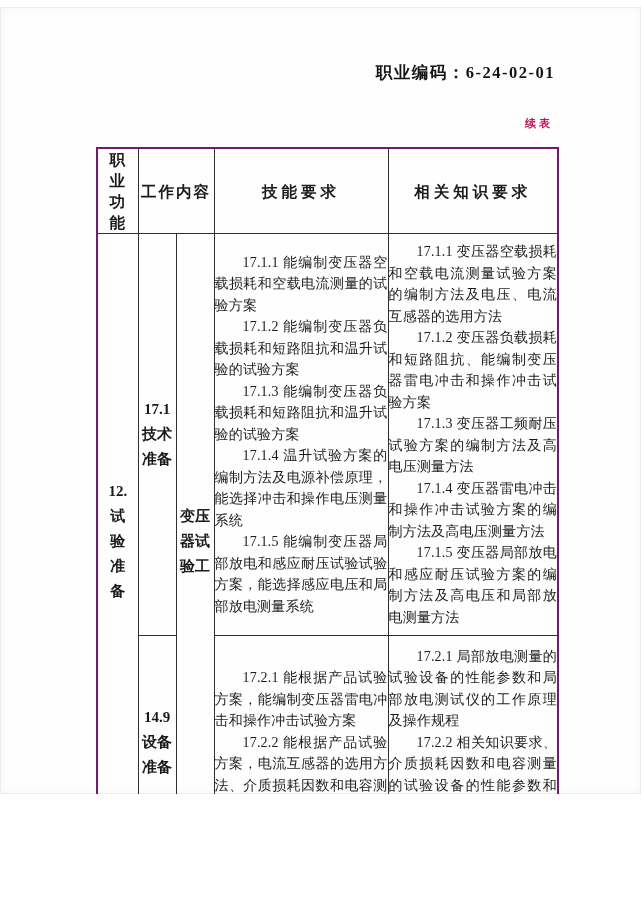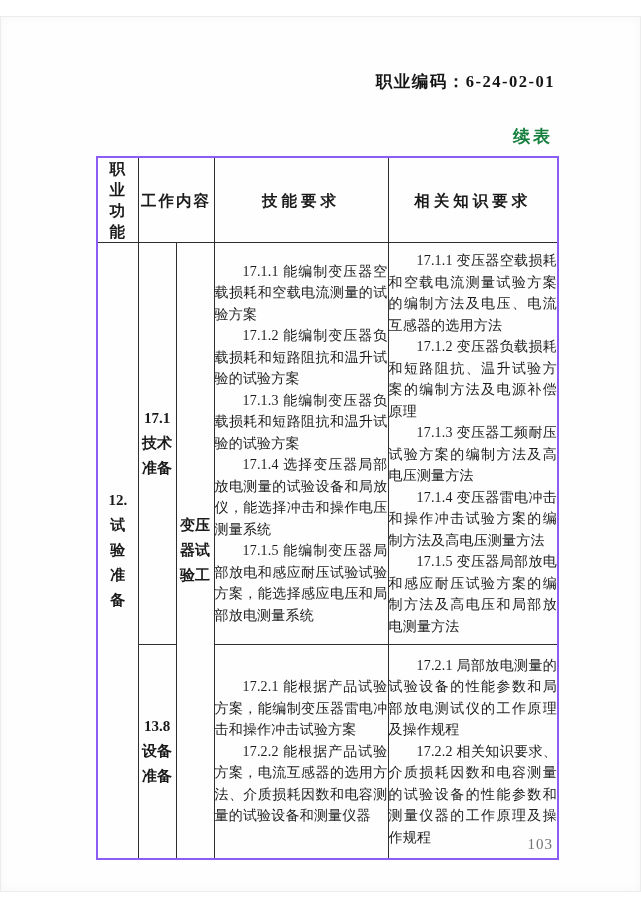--- a/index.html
+++ b/index.html
@@ -5,58 +5,58 @@
   * { margin: 0; padding: 0; box-sizing: border-box; }
   html, body { background: #ffffff; }
   body {
     font-family: "Liberation Serif", "DejaVu Serif", serif;
     color: #1e1e1e;
     -webkit-font-smoothing: antialiased;
   }
   .page {
     position: relative;
     width: 641px;
-    height: 876px;
-    margin: 16px auto;
+    height: 787px;
+    margin: 7px auto;
     background: #fefefe;
     box-shadow: inset 0 0 0 1px #ececec, inset 0 0 12px rgba(0,0,0,0.04);
     overflow: hidden;
   }
   .code-line {
     position: absolute;
     top: 55px;
     right: 86px;
     font-size: 16.5px;
     font-weight: 600;
     letter-spacing: 1.5px;
     color: #141414;
   }
   .cont-line {
     position: absolute;
     top: 109px;
     right: 88px;
-    font-size: 17px;
+    font-size: 11px;
     font-weight: 600;
     letter-spacing: 3px;
-    color: #15803d;
+    color: #be185d;
   }
   table.std {
     position: absolute;
     left: 96px;
     top: 140px;
     width: 461px;
     border-collapse: collapse;
     table-layout: fixed;
   }
   table.std th, table.std td {
     border: 1px solid #2e2e2e;
     vertical-align: middle;
     padding: 0;
   }
-  table.std { border: 2px solid #8b5cf6; }
+  table.std { border: 2px solid #701a75; }
   tr.head-row th {
     font-size: 15.5px;
     font-weight: 600;
     color: #1a1a1a;
     text-align: center;
     letter-spacing: 4px;
     line-height: 21px;
   }
   tr.head-row th.th-func { letter-spacing: 1px; padding: 0 4px; }
   tr.head-row th.th-work { letter-spacing: 2px; }
@@ -122,35 +122,35 @@
       <td class="vert-cell">
         <div class="vtext mid">17.1 技术准备</div>
       </td>
       <td class="vert-cell" rowspan="2">
         <div class="vtext mid">变压器试验工</div>
       </td>
       <td class="text-cell">
         <p>17.1.1 能编制变压器空载损耗和空载电流测量的试验方案</p>
         <p>17.1.2 能编制变压器负载损耗和短路阻抗和温升试验的试验方案</p>
         <p>17.1.3 能编制变压器负载损耗和短路阻抗和温升试验的试验方案</p>
-        <p>17.1.4 选择变压器局部放电测量的试验设备和局放仪，能选择冲击和操作电压测量系统</p>
+        <p>17.1.4 温升试验方案的编制方法及电源补偿原理，能选择冲击和操作电压测量系统</p>
         <p>17.1.5 能编制变压器局部放电和感应耐压试验试验方案，能选择感应电压和局部放电测量系统</p>
       </td>
       <td class="text-cell">
         <p>17.1.1 变压器空载损耗和空载电流测量试验方案的编制方法及电压、电流互感器的选用方法</p>
-        <p>17.1.2 变压器负载损耗和短路阻抗、温升试验方案的编制方法及电源补偿原理</p>
+        <p>17.1.2 变压器负载损耗和短路阻抗、能编制变压器雷电冲击和操作冲击试验方案</p>
         <p>17.1.3 变压器工频耐压试验方案的编制方法及高电压测量方法</p>
         <p>17.1.4 变压器雷电冲击和操作冲击试验方案的编制方法及高电压测量方法</p>
         <p>17.1.5 变压器局部放电和感应耐压试验方案的编制方法及高电压和局部放电测量方法</p>
       </td>
     </tr>
 
     <tr style="height:214px">
       <td class="vert-cell">
-        <div class="vtext mid">13.8 设备准备</div>
+        <div class="vtext mid">14.9 设备准备</div>
       </td>
       <td class="text-cell">
         <p>17.2.1 能根据产品试验方案，能编制变压器雷电冲击和操作冲击试验方案</p>
         <p>17.2.2 能根据产品试验方案，电流互感器的选用方法、介质损耗因数和电容测量的试验设备和测量仪器</p>
       </td>
       <td class="text-cell">
         <p>17.2.1 局部放电测量的试验设备的性能参数和局部放电测试仪的工作原理及操作规程</p>
         <p>17.2.2 相关知识要求、介质损耗因数和电容测量的试验设备的性能参数和测量仪器的工作原理及操作规程</p>
       </td>
     </tr>

